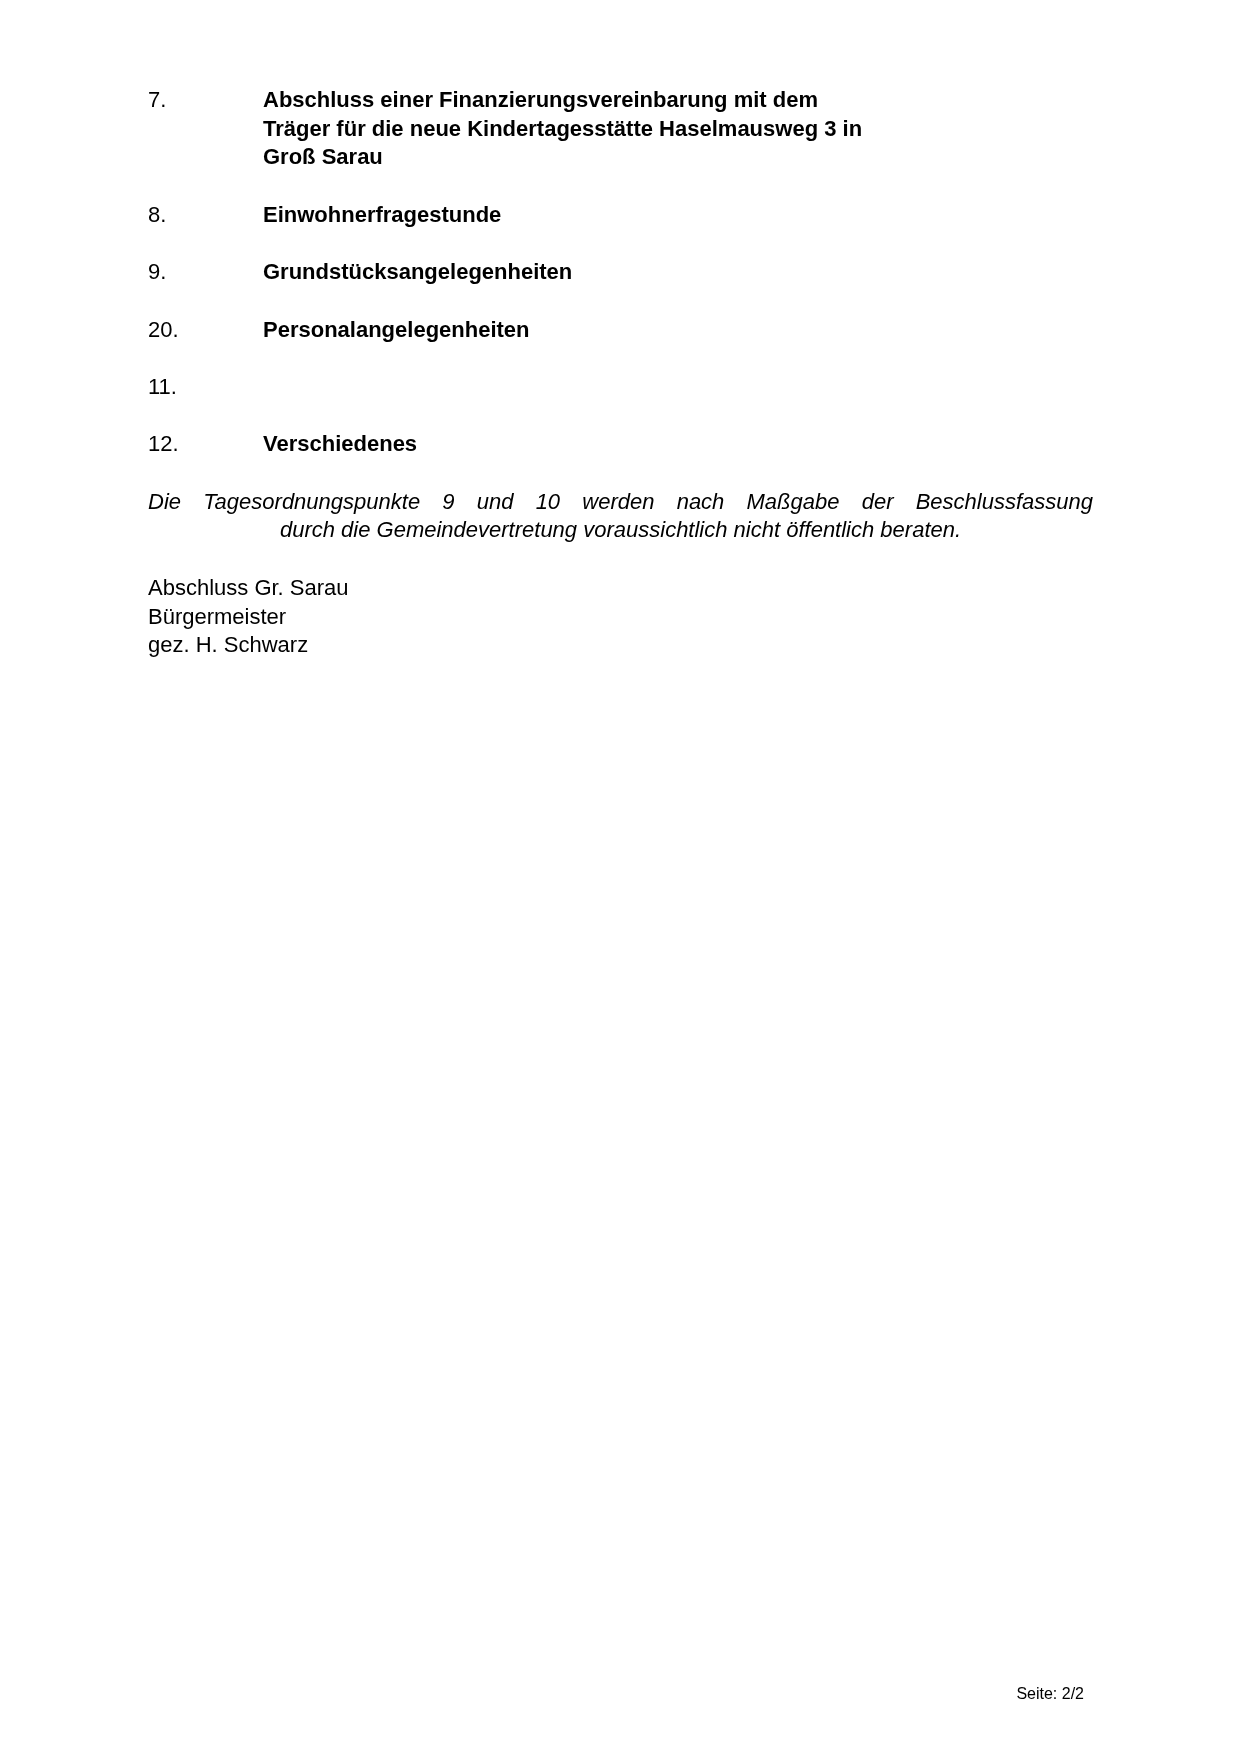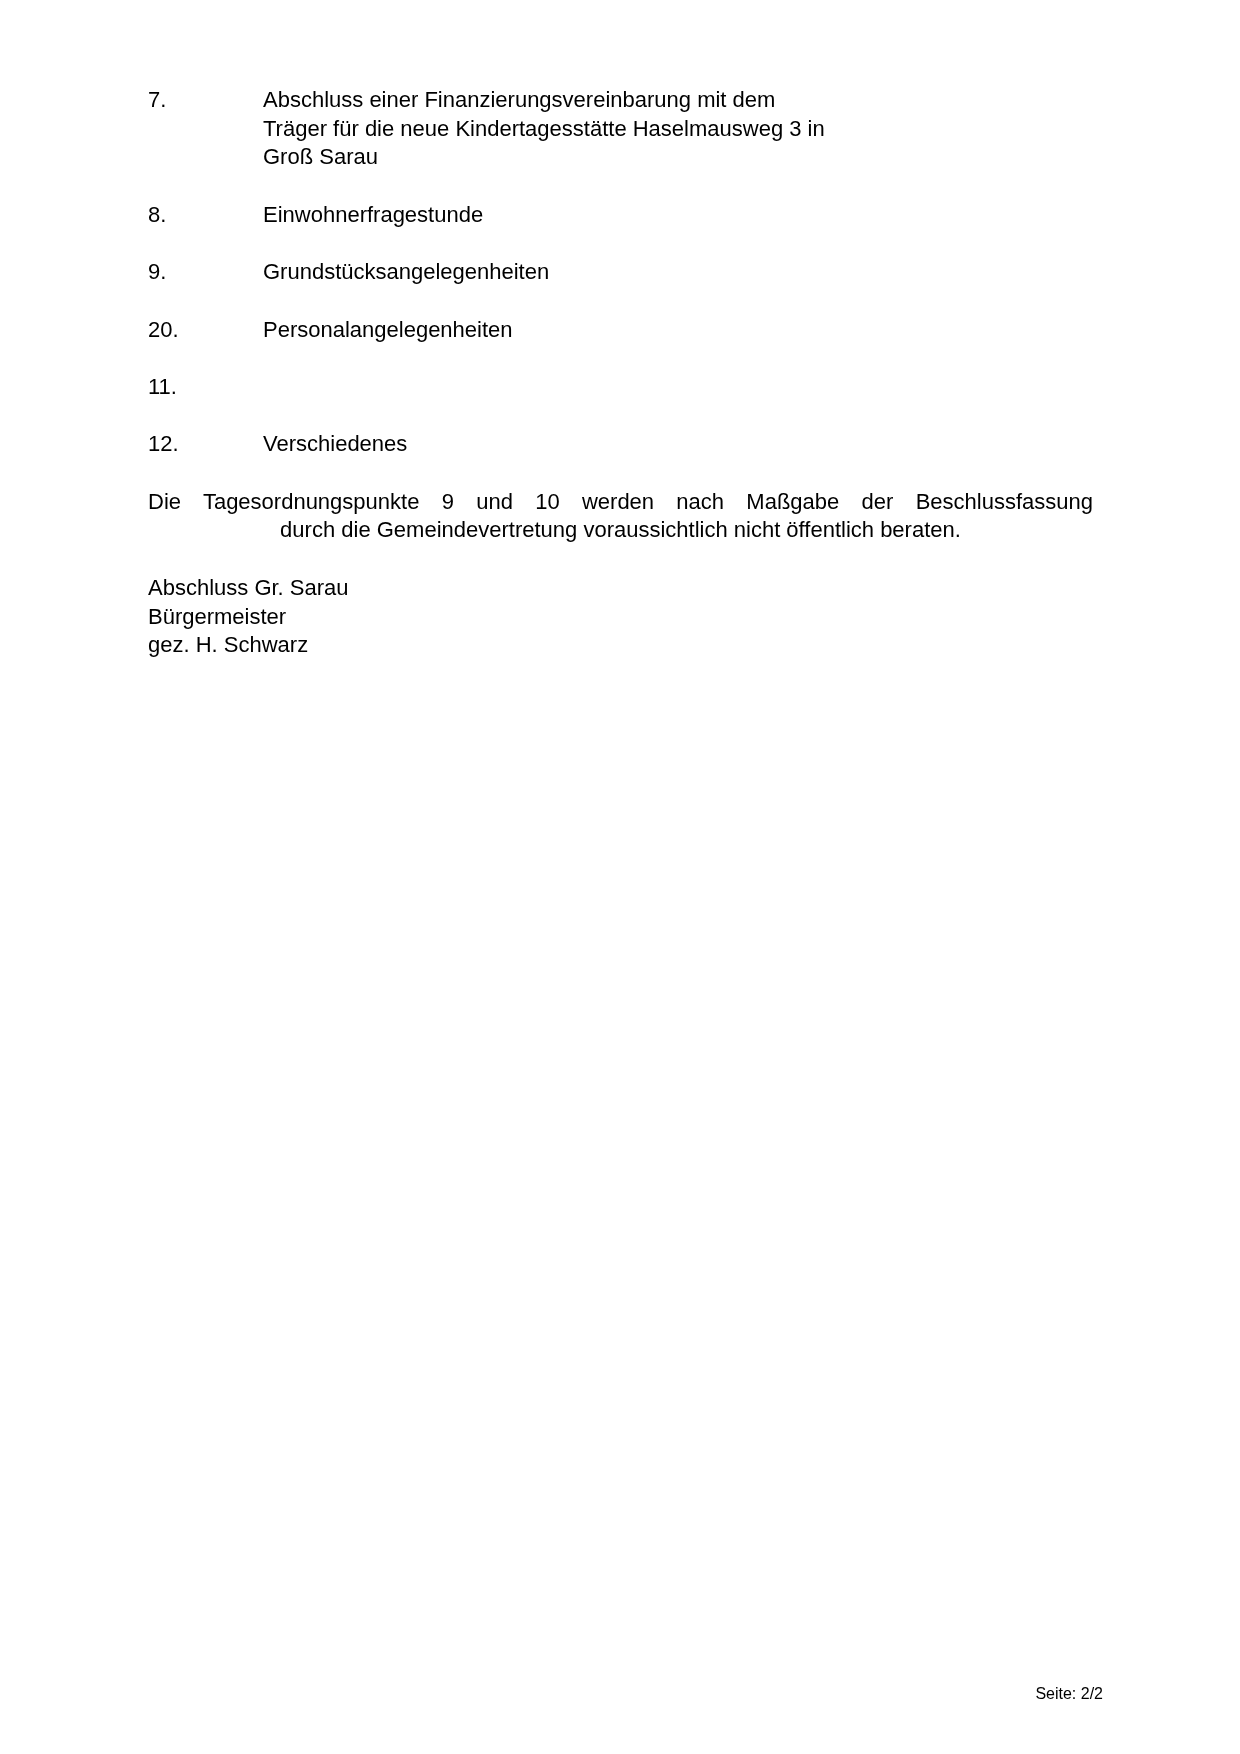--- a/index.html
+++ b/index.html
@@ -29,38 +29,40 @@
     align-items: flex-start;
     margin: 0 0 28.7px 0;
   }
   .agenda-num {
     flex: 0 0 115px;
     width: 115px;
   }
   .agenda-text {
     white-space: pre-line;
     flex: 1 1 auto;
+    font-weight: bold;
   }
   .note {
     margin: 0 0 28.7px 0;
+    font-style: italic;
   }
   .note-line-just {
     text-align: justify;
     text-align-last: justify;
   }
   .note-line {
     text-align: center;
   }
   .closing div {
     text-align: left;
   }
   .footer {
     position: absolute;
     top: 1684px;
-    right: 137px;
+    right: 156px;
     font-size: 16px;
     line-height: 19px;
     color: #000000;
   }
 </style>
 </head>
 <body>
 
 <div class="page">
   <div class="content">

